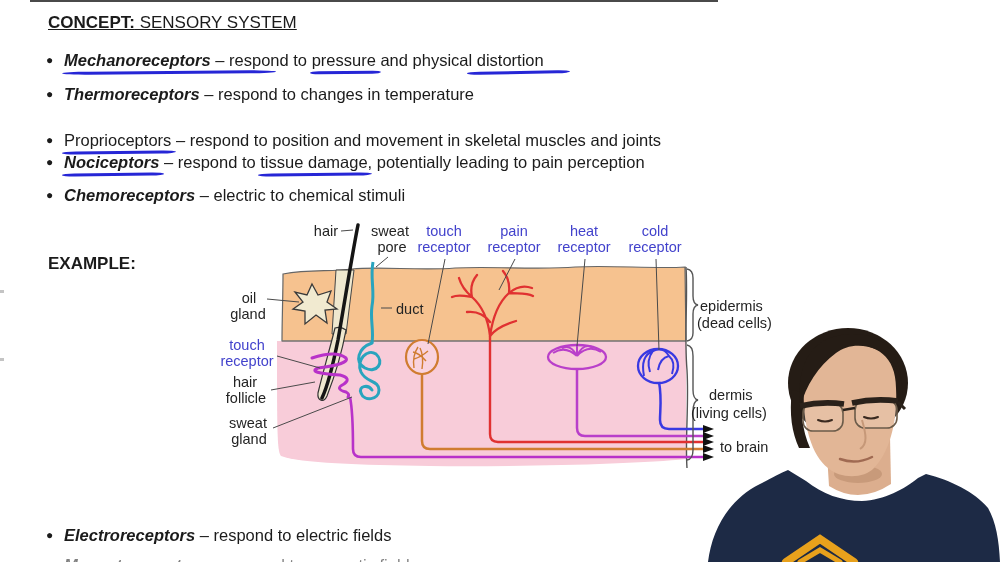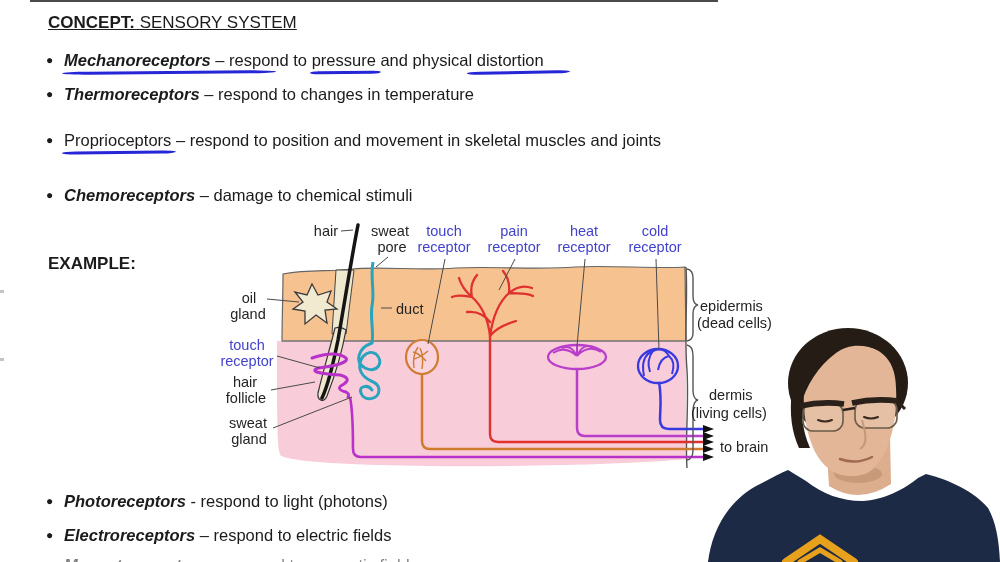--- a/index.html
+++ b/index.html
@@ -37,22 +37,23 @@
   <div class="edge-tick" style="top:358px"></div>
 
   <div class="hdr"><span class="inner"><span class="b">CONCEPT:</span><span> SENSORY SYSTEM</span></span></div>
 
   <div class="line" style="top:51px"><span class="dot">●</span><span class="bi hu hu-x">Mechanoreceptors</span><span> – respond to </span><span class="hu">pressure</span><span> and </span><span class="hu hu-r">physical distortion</span></div>
 
   <div class="line" style="top:85px"><span class="dot">●</span><span class="bi">Thermoreceptors</span><span> – respond to changes in temperature</span></div>
 
   <div class="line" style="top:131px"><span class="dot">●</span><span class="hu">Proprioceptors</span><span> – respond to position and movement in skeletal muscles and joints</span></div>
 
+  <div class="line" style="top:153px"><span class="dot">●</span><span class="bi hu">Nociceptors</span><span> – respond to </span><span class="hu">tissue damage</span><span>, potentially leading to pain perception</span></div>
 
-  <div class="line" style="top:186px"><span class="dot">●</span><span class="bi">Chemoreceptors</span><span> – damage to chemical stimuli</span></div>
+  <div class="line" style="top:186px"><span class="dot">●</span><span class="bi">Chemoreceptors</span><span> – electric to chemical stimuli</span></div>
 
   <div class="ex">EXAMPLE:</div>
 
   <svg style="left:216px;top:220px" width="566" height="250" viewBox="216 220 566 250">
 
     <path d="M277,341 L686,341 L686,459 C640,464 520,467 430,466 C360,465 300,463 281,456 C277,452 277,430 277,341 Z" fill="#f8ccd9"></path>
 
     <path d="M283,274 C310,269 330,272 352,269 C380,266 420,271 455,268 C490,266 540,270 575,267 C610,265 655,269 685,267 L686,341 L282,341 C282,320 283,295 283,274 Z" fill="#f6c28f" stroke="#666" stroke-width="1.2"></path>
     <line x1="282" y1="341" x2="686" y2="341" stroke="#787878" stroke-width="1.2"></line>
     <path d="M686,267 C688,300 684,335 687,370 C689,405 685,440 687,468" fill="none" stroke="#555" stroke-width="1.4"></path>
@@ -130,21 +131,20 @@
     <text x="248" y="428" class="dlab ctr">sweat</text>
     <text x="249" y="444" class="dlab ctr">gland</text>
 
     <text x="700" y="311" class="dlab">epidermis</text>
     <text x="697" y="328" class="dlab">(dead cells)</text>
     <text x="709" y="400" class="dlab">dermis</text>
     <text x="691" y="418" class="dlab">(living cells)</text>
     <text x="720" y="452" class="dlab">to brain</text>
   </svg>
 
-  <div class="line" style="top:492px"><span class="dot">●</span><span class="bi">Photoreceptors</span><span> - respond to light (photons)</span></div>
 
   <div class="line" style="top:526px"><span class="dot">●</span><span class="bi">Electroreceptors</span><span> – respond to electric fields</span></div>
 
   <div class="line clip-line" style="top:556px"><span class="dot">●</span><span class="bi">Magnetoreceptors</span><span> – respond to magnetic fields</span></div>
 
   <svg style="left:690px;top:318px" width="310" height="244" viewBox="690 318 310 244">
 
     <path d="M826,438 L890,436 L891,484 Q859,505 829,486 Z" fill="#dcae8e"></path>
     <ellipse cx="858" cy="474" rx="24" ry="9" fill="#c89a7a"></ellipse>
 

